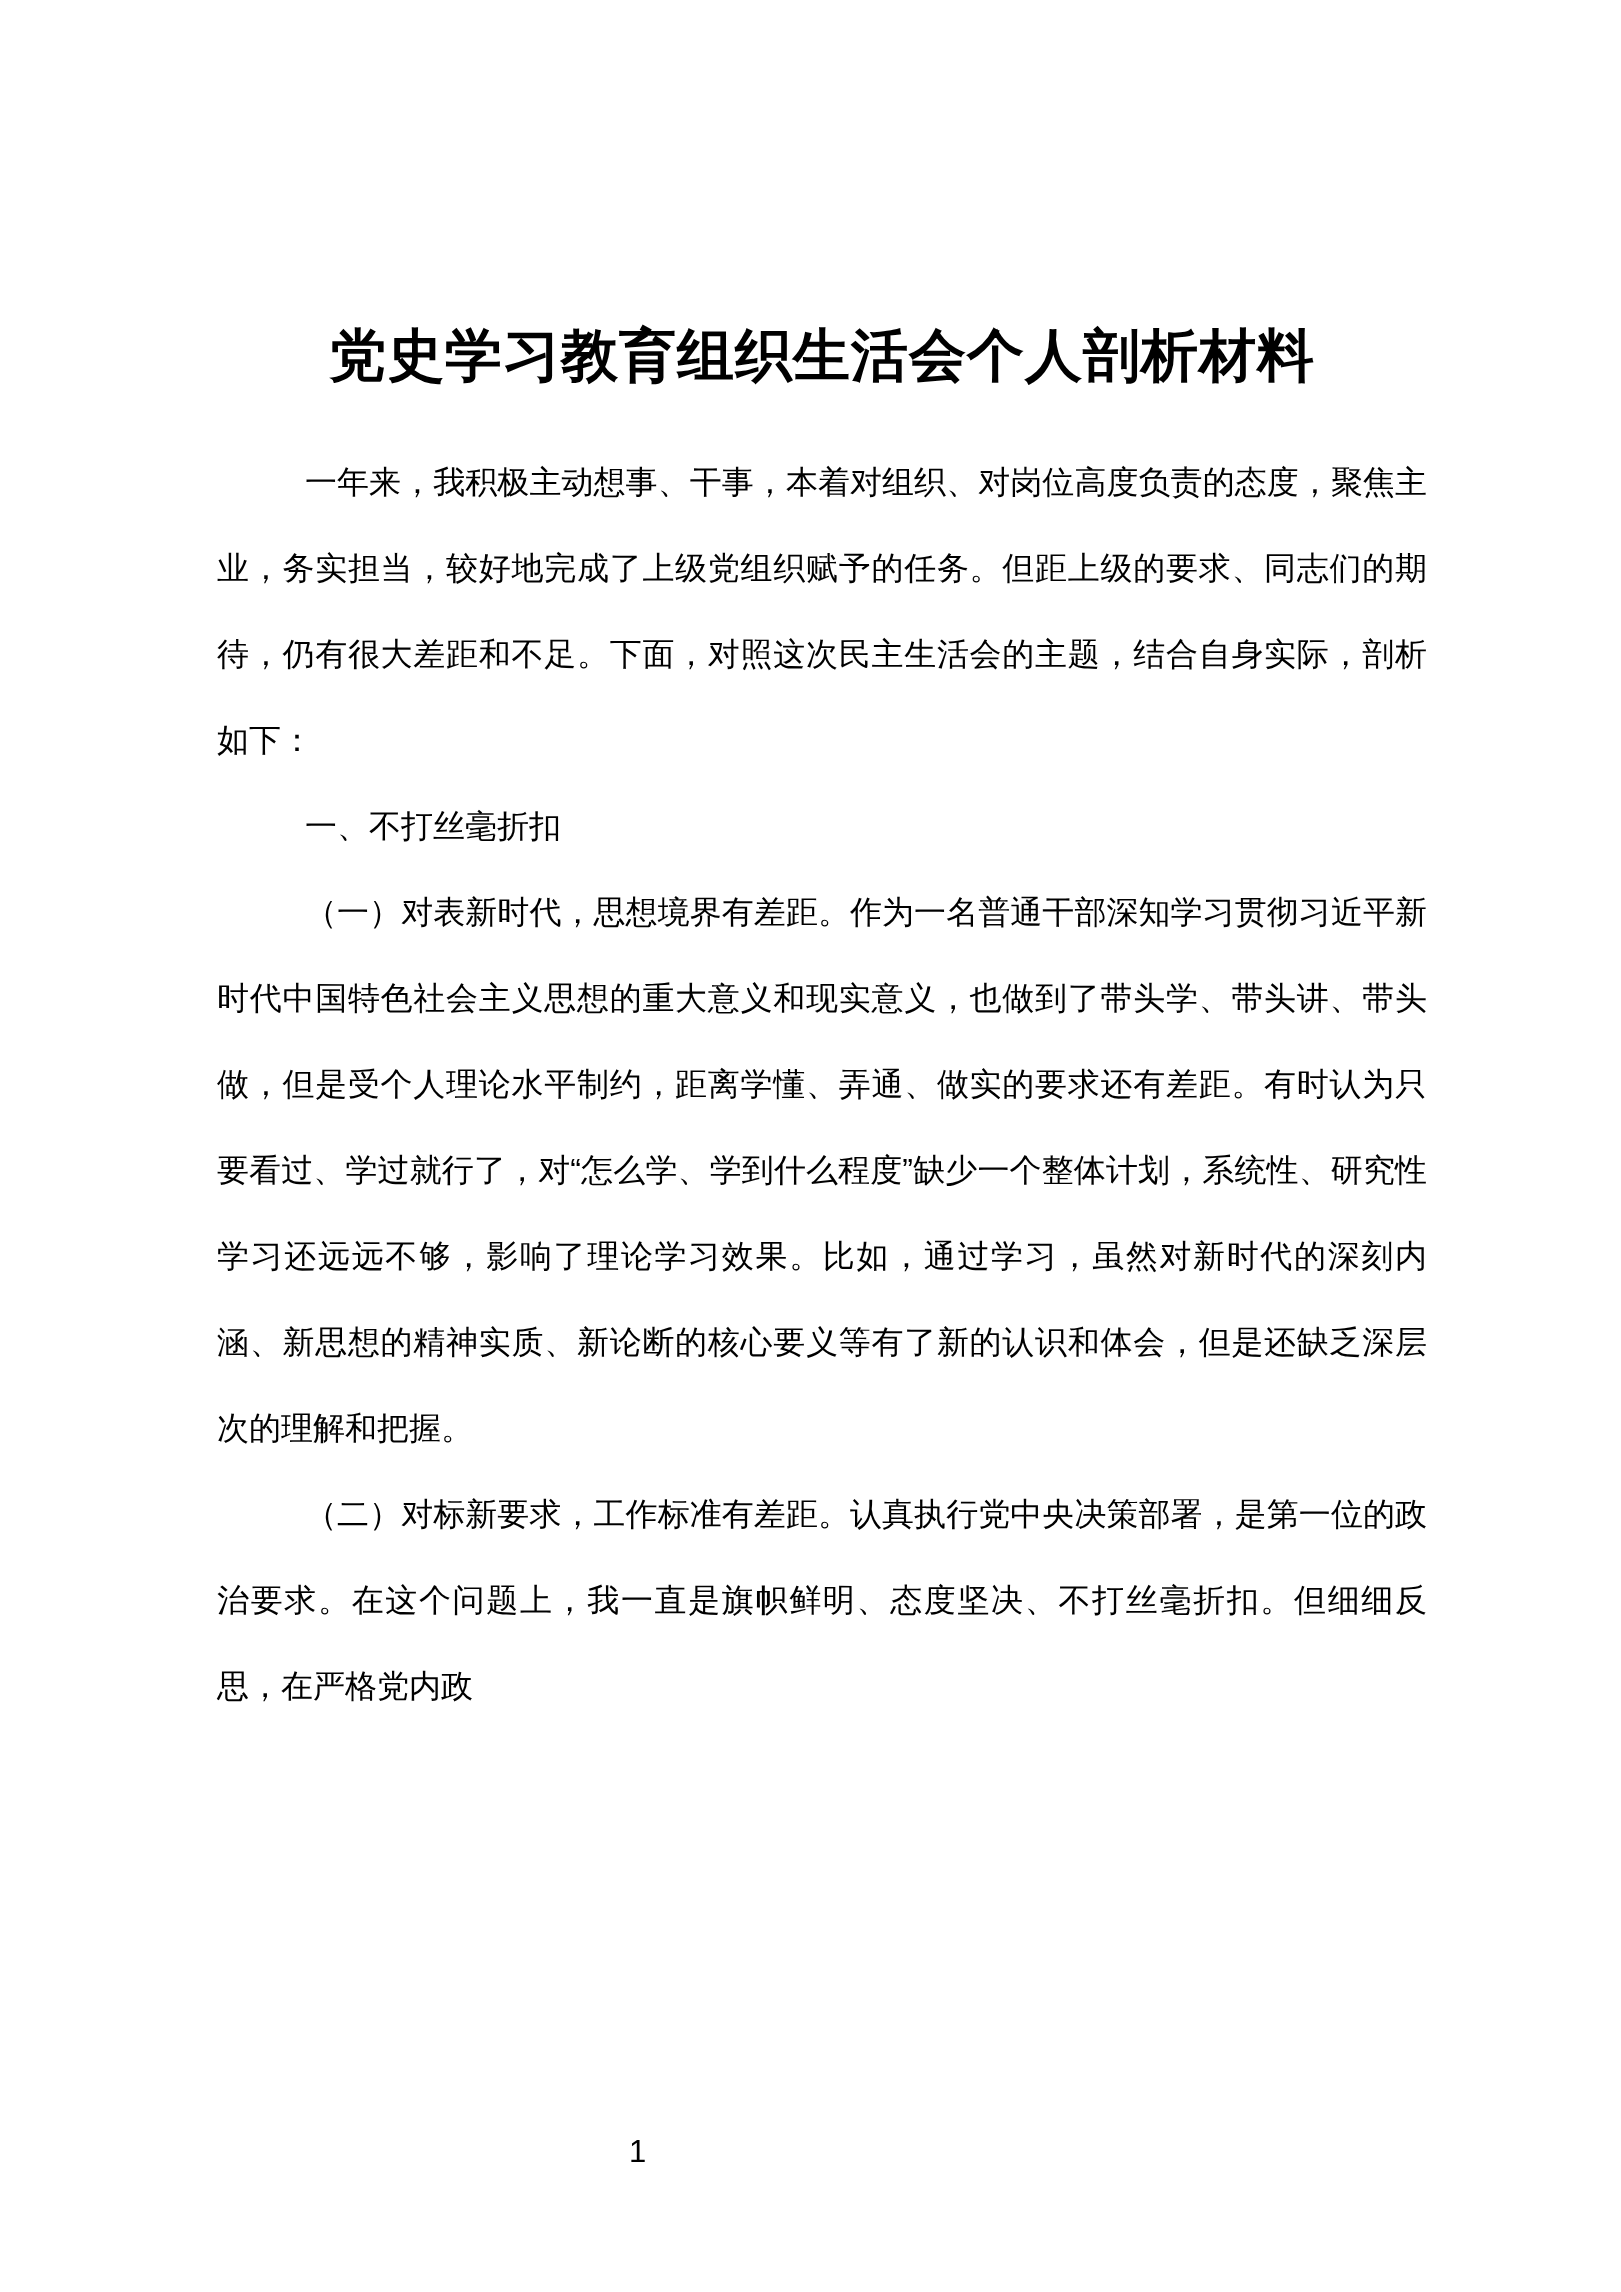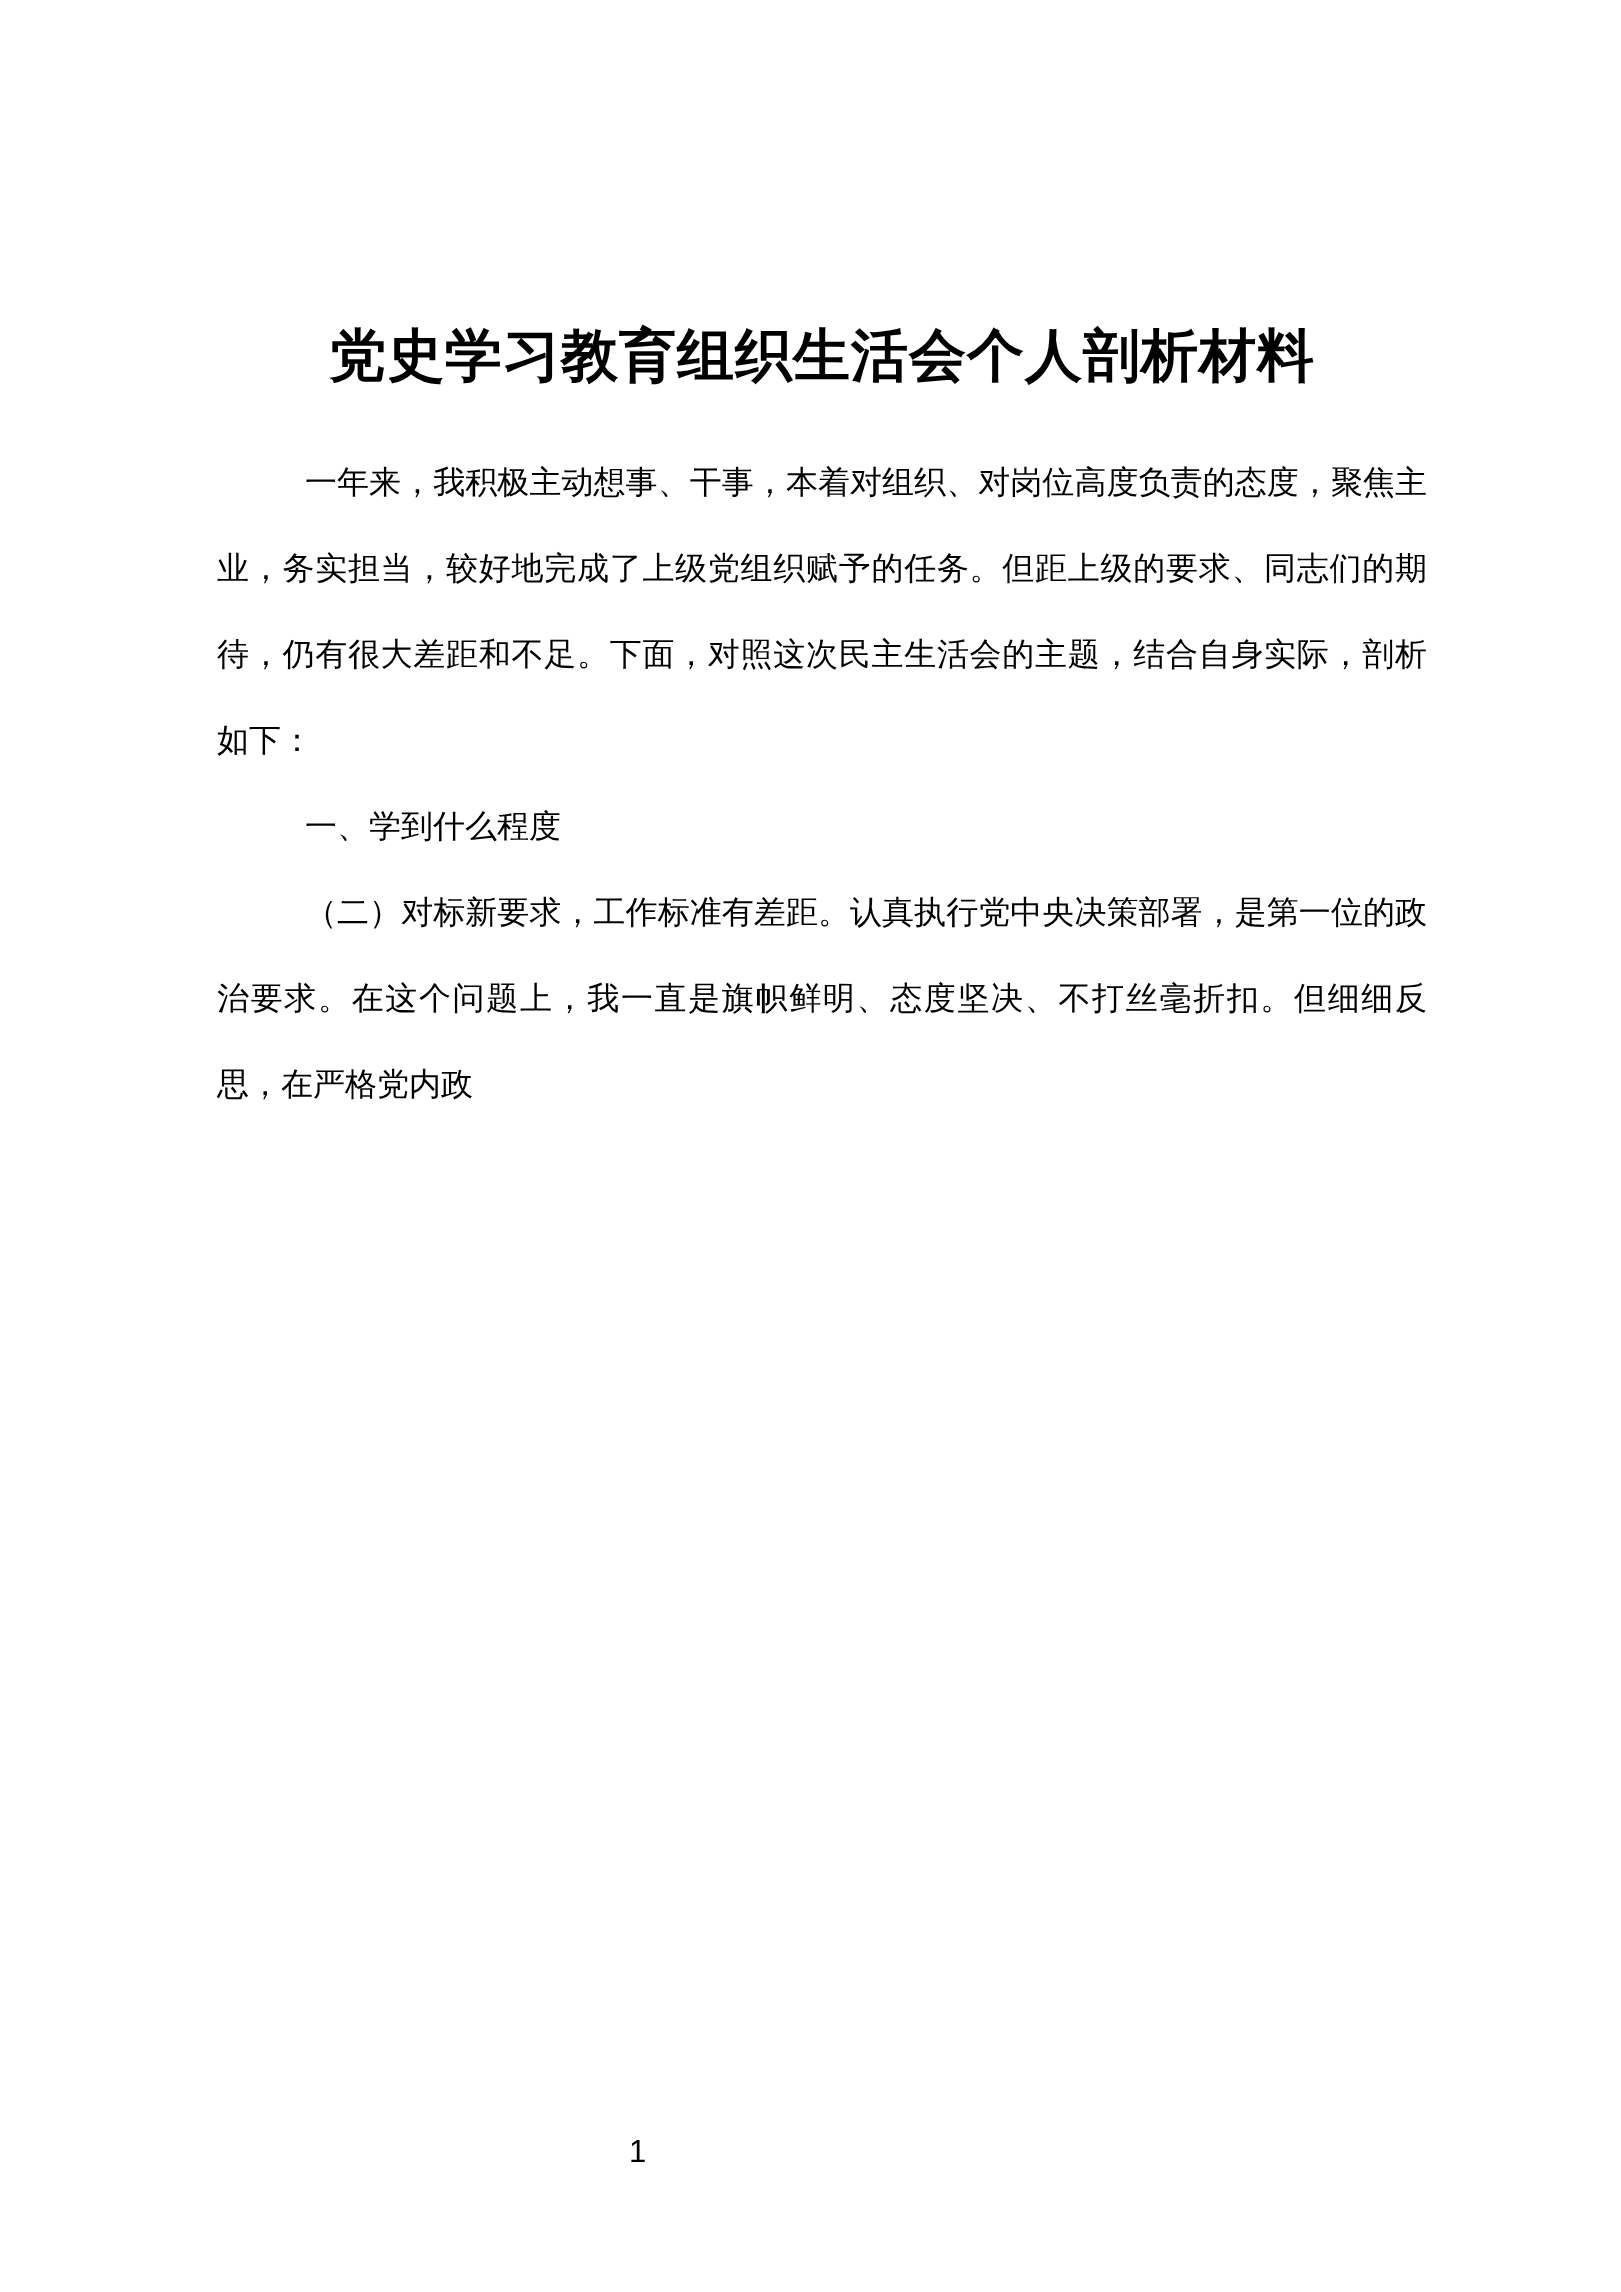--- a/index.html
+++ b/index.html
@@ -53,21 +53,22 @@
   }
 </style>
 </head>
 <body>
 
 <div class="page">
   <h1 class="doc-title">党史学习教育组织生活会个人剖析材料</h1>
 
   <div class="doc-body" id="doc-body">
       <p>一年来，我积极主动想事、干事，本着对组织、对岗位高度负责的态度，聚焦主业，务实担当，较好地完成了上级党组织赋予的任务。但距上级的要求、同志们的期待，仍有很大差距和不足。下面，对照这次民主生活会的主题，结合自身实际，剖析如下：</p>
-      <p>一、学到什么程度</p>
+      <p>一、不打丝毫折扣</p>
+      <p>（一）对表新时代，思想境界有差距。作为一名普通干部深知学习贯彻习近平新时代中国特色社会主义思想的重大意义和现实意义，也做到了带头学、带头讲、带头做，但是受个人理论水平制约，距离学懂、弄通、做实的要求还有差距。有时认为只要看过、学过就行了，对“怎么学、学到什么程度”缺少一个整体计划，系统性、研究性学习还远远不够，影响了理论学习效果。比如，通过学习，虽然对新时代的深刻内涵、新思想的精神实质、新论断的核心要义等有了新的认识和体会，但是还缺乏深层次的理解和把握。</p>
       <p>（二）对标新要求，工作标准有差距。认真执行党中央决策部署，是第一位的政治要求。在这个问题上，我一直是旗帜鲜明、态度坚决、不打丝毫折扣。但细细反思，在严格党内政</p>
     </div>
 
   <div class="page-footer">
     <span>1</span>
   </div>
 </div>
 
 
 </body></html>

